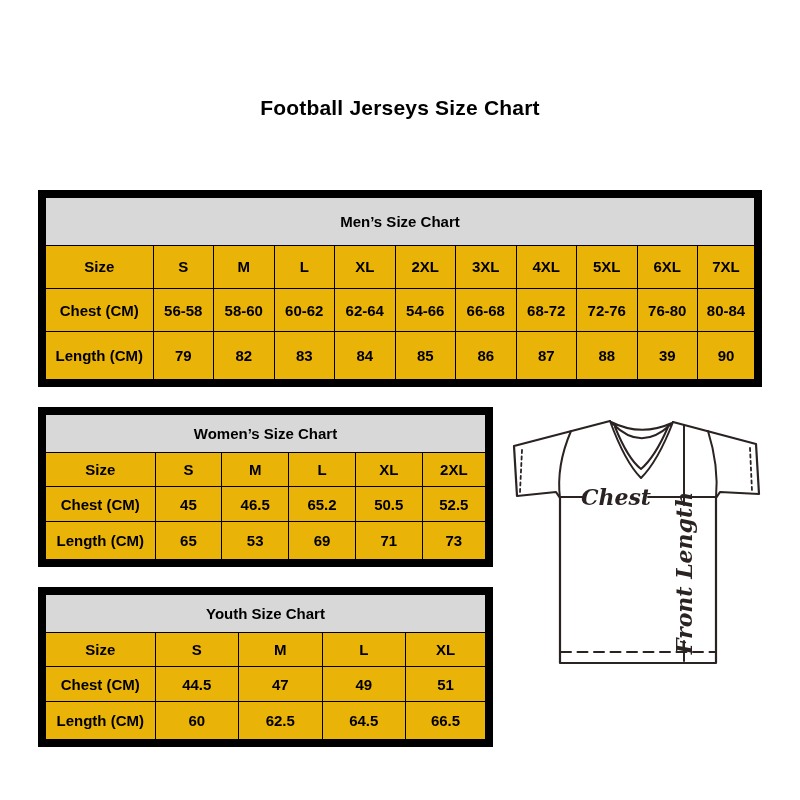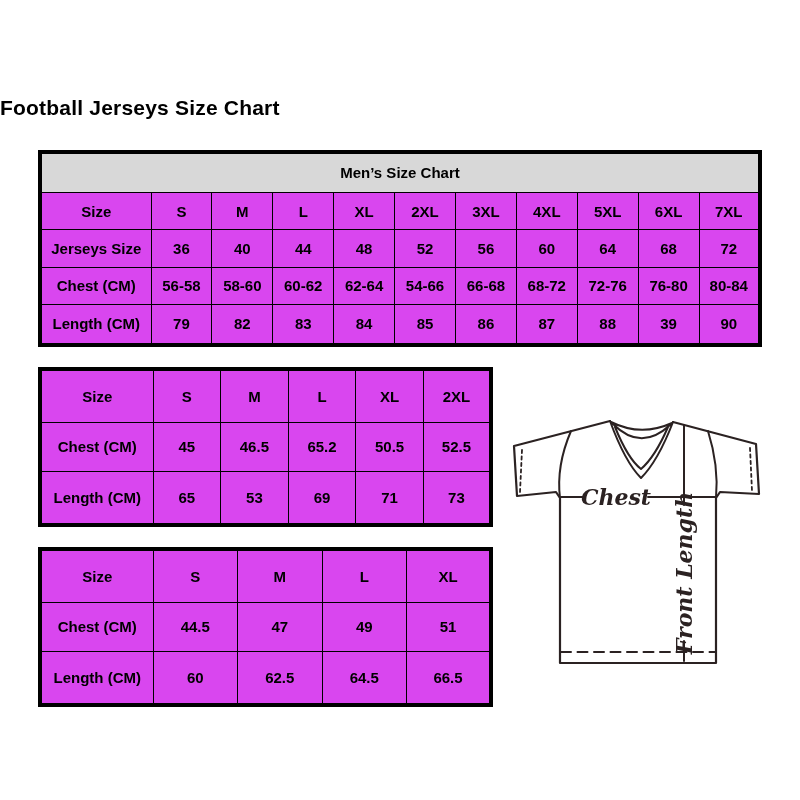--- a/index.html
+++ b/index.html
@@ -1,21 +1,21 @@
 <!DOCTYPE html>
 <html><head>
 <meta charset="utf-8">
 <style>
   html,body{margin:0;padding:0;background:#fff;}
   #page{position:relative;width:800px;height:800px;background:#ffffff;overflow:hidden;
         font-family:"Liberation Sans",sans-serif;color:#000;}
-  .page-title{position:absolute;left:0;top:96px;width:800px;text-align:left;
+  .page-title{position:absolute;left:0;top:96px;width:800px;text-align:center;
         font-size:21px;font-weight:bold;letter-spacing:0.2px;}
   table.size-table{position:absolute;border-collapse:collapse;table-layout:fixed;
-        border:4px solid #000000;background:#d946ef;}
+        border:8px solid #000000;background:#eab308;margin-top:40px;}
   table.size-table td{border:1.5px solid #000;text-align:center;vertical-align:middle;
         font-size:15px;font-weight:bold;padding:0;overflow:hidden;white-space:nowrap;}
   td.tbl-title{background:#d8d8d8;font-size:16.5px;}
   #men-table{left:38px;top:150px;width:724px;height:197px;}
   #women-table{left:38px;top:367px;width:455px;height:160px;}
   #youth-table{left:38px;top:547px;width:455px;height:160px;}
   #jersey-svg{position:absolute;left:500px;top:410px;width:272px;height:258px;}
   .dim-label{font-family:"DejaVu Serif",serif;font-style:italic;font-weight:bold;
         font-size:22px;fill:#2b2222;}
 </style>
@@ -51,33 +51,20 @@
           <td>L</td>
           <td>XL</td>
           <td>2XL</td>
           <td>3XL</td>
           <td>4XL</td>
           <td>5XL</td>
           <td>6XL</td>
           <td>7XL</td>
         </tr>
         <tr>
-          <td>Jerseys Size</td>
-          <td>36</td>
-          <td>40</td>
-          <td>44</td>
-          <td>48</td>
-          <td>52</td>
-          <td>56</td>
-          <td>60</td>
-          <td>64</td>
-          <td>68</td>
-          <td>72</td>
-        </tr>
-        <tr>
           <td>Chest (CM)</td>
           <td>56-58</td>
           <td>58-60</td>
           <td>60-62</td>
           <td>62-64</td>
           <td>54-66</td>
           <td>66-68</td>
           <td>68-72</td>
           <td>72-76</td>
           <td>76-80</td>
@@ -103,20 +90,23 @@
       <colgroup>
         <col style="width: 113px;">
         <col>
         <col>
         <col>
         <col>
         <col>
       </colgroup>
       <tbody>
         <tr>
+          <td colspan="6" class="tbl-title">Women’s Size Chart</td>
+        </tr>
+        <tr>
           <td>Size</td>
           <td>S</td>
           <td>M</td>
           <td>L</td>
           <td>XL</td>
           <td>2XL</td>
         </tr>
         <tr>
           <td>Chest (CM)</td>
           <td>45</td>
@@ -138,20 +128,23 @@
 
   <table id="youth-table" class="size-table">
       <colgroup>
         <col style="width: 113px;">
         <col>
         <col>
         <col>
         <col>
       </colgroup>
       <tbody>
+        <tr>
+          <td colspan="5" class="tbl-title">Youth Size Chart</td>
+        </tr>
         <tr>
           <td>Size</td>
           <td>S</td>
           <td>M</td>
           <td>L</td>
           <td>XL</td>
         </tr>
         <tr>
           <td>Chest (CM)</td>
           <td>44.5</td>

